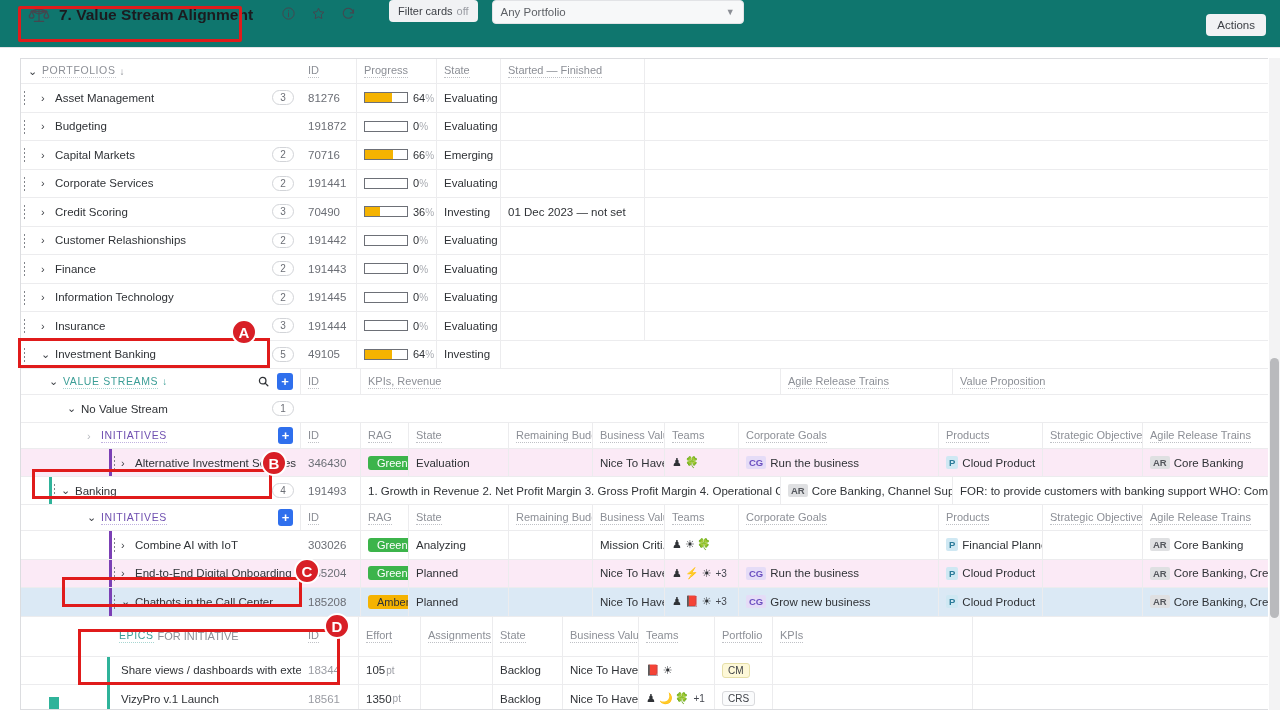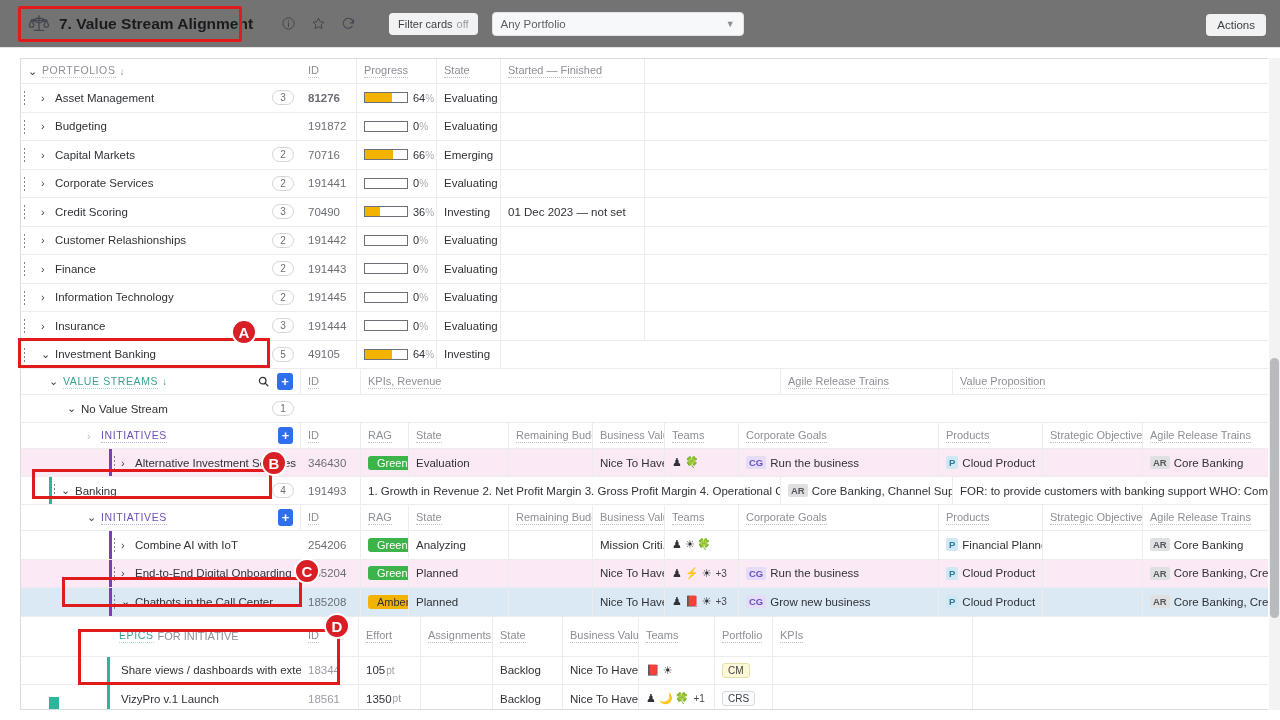--- a/index.html
+++ b/index.html
@@ -8,22 +8,22 @@
     width: 1280px; height: 720px;
     background: #ffffff;
     font-family: "Liberation Sans", sans-serif;
     overflow: hidden;
   }
   body { position: relative; }
 
   
   .topbar {
     position: absolute; left: 0; top: 0; width: 1280px; height: 48px;
-    background: #737373; border-bottom: 1px solid #e3e3e6;
-    display: flex; align-items: center;
+    background: #0f766e; border-bottom: 1px solid #e3e3e6;
+    display: flex; align-items: flex-start;
   }
   .title-box {
     display: flex; align-items: center; gap: 9px;
     margin-left: 24px; padding: 4px 8px 4px 4px;
   }
   .scales-icon { width: 22px; height: 22px; display: block; }
   .page-title {
     font-size: 15.5px; font-weight: bold; color: #1b1b1f; white-space: nowrap;
   }
   .hl-title {
@@ -224,21 +224,21 @@
   </div>
 
   <div id="portfolio-rows">
       <div class="row" style="height: 28.5px;">
         <span class="grip"></span>
         <div class="cell" style="width: 280px; border-right: none; padding-left: 20px; position: relative;">
           <span class="chev">›</span>
           <span>Asset Management</span>
           <span class="cnt" style="margin-left: auto;">3</span>
         </div>
-        <div class="cell" style="width: 56px; color: rgb(107, 110, 117); font-weight: bold;">81276</div>
+        <div class="cell" style="width: 56px; color: rgb(107, 110, 117);">81276</div>
         <div class="cell" style="width: 80px;">
           <div class="pwrap">
             <div class="ptrack">
               <div class="pfill" style="width: 64%;"></div>
             </div>
             <span class="ppct">64<span class="u">%</span></span>
           </div>
         </div>
         <div class="cell" style="width: 64px;">Evaluating</div>
         <div class="cell" style="width: 144px;"></div>
@@ -592,21 +592,21 @@
   </div>
 
   <div id="banking-initiative-rows">
       <div class="row" style="height: 28.5px;">
         <div class="lbar purple" style="left: 88px;"></div>
         <div class="cell" style="width: 280px; border-right: none; padding-left: 100px; position: relative;">
           <span class="grip" style="left: 92px;"></span>
           <span class="chev">›</span>
           <span>Combine AI with IoT</span>
         </div>
-        <div class="cell" style="width: 60px; color: rgb(107, 110, 117);">254206</div>
+        <div class="cell" style="width: 60px; color: rgb(107, 110, 117);">303026</div>
         <div class="cell" style="width: 48px;">
           <span class="rag green">Green</span>
         </div>
         <div class="cell" style="width: 100px;">Analyzing</div>
         <div class="cell" style="width: 84px;"></div>
         <div class="cell" style="width: 72px;">Mission Criti...</div>
         <div class="cell" style="width: 74px;">
           <span class="emo">♟ ☀ 🍀</span>
         </div>
         <div class="cell" style="width: 200px;">

